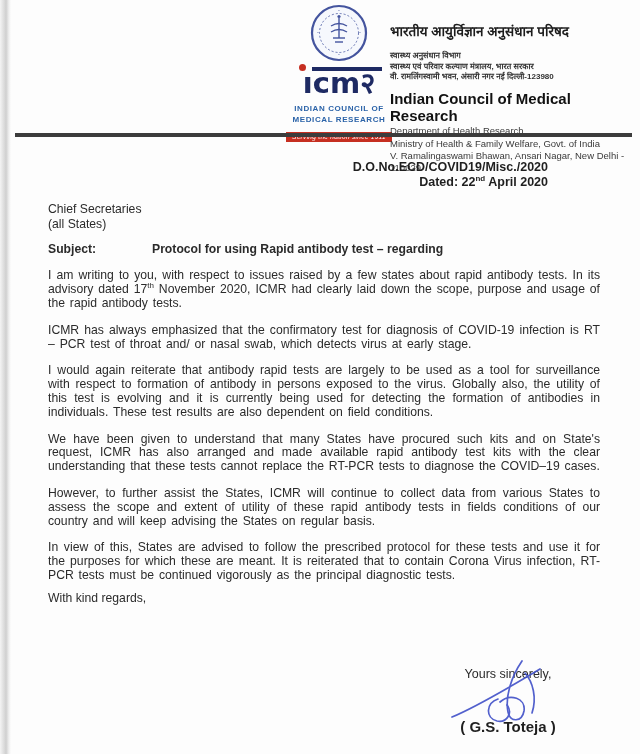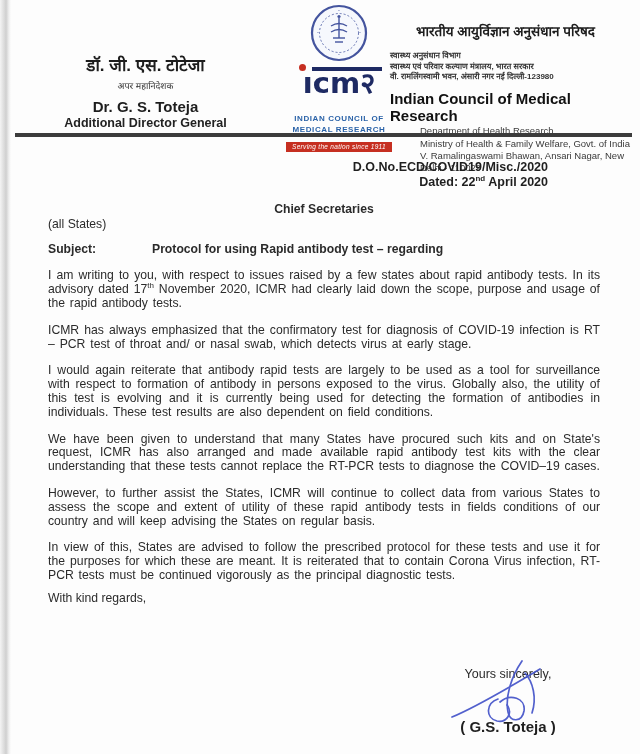--- a/index.html
+++ b/index.html
@@ -31,50 +31,50 @@
   }
   .seal{display:block;margin:0 auto;}
   .wordmark{position:relative;width:86px;margin:4px auto 0;height:34px;}
   .wordmark .bar{position:absolute;left:16px;right:0;top:1px;height:3.5px;background:#1e2a63;}
   .wordmark .dot{position:absolute;left:3px;top:-2px;width:7px;height:7px;border-radius:50%;background:#c62f21;}
   .wordmark .txt{
     position:absolute;left:0;top:3px;width:100%;
     font-size:29px;font-weight:bold;color:#1e2a63;letter-spacing:0px;line-height:1;
     font-family:"DejaVu Sans","Liberation Sans",sans-serif;
   }
-  .council{font-size:8px;font-weight:bold;color:#2b63a8;letter-spacing:.6px;line-height:1.4;margin-top:13px;}
+  .council{font-size:8px;font-weight:bold;color:#2b63a8;letter-spacing:.6px;line-height:1.4;margin-top:3px;}
   .banner{
     display:inline-block;background:#c62f21;color:#ffffff;
     font-size:6.5px;font-style:italic;padding:1.5px 6px;margin-top:2px;letter-spacing:.3px;
   }
 
   .org{
     position:absolute;left:390px;top:24px;width:248px;text-align:left;
   }
-  .org .name-hi{font-size:13.5px;font-weight:bold;color:#1d1d1d;line-height:1.25;margin-left:26px;}
+  .org .name-hi{font-size:13.5px;font-weight:bold;color:#1d1d1d;line-height:1.25;}
   .org .small-hi{font-size:8px;font-weight:bold;color:#333;line-height:1.35;margin-top:10px;}
   .org .name-en{font-size:15px;font-weight:bold;color:#111;margin-top:8px;line-height:1.1;}
-  .org .small-en{font-size:9.5px;color:#3a3a3a;line-height:1.3;margin-top:1px;margin-left:30px;}
+  .org .small-en{font-size:9.5px;color:#3a3a3a;line-height:1.3;margin-top:1px;}
 
   .rule{
     position:absolute;left:15px;right:8px;top:133px;height:3.5px;background:#3c3c3c;
   }
 
   
   .body{
     position:absolute;left:48px;top:160px;width:552px;
     font-size:12.2px;line-height:13.8px;color:#2b2b2b;
   }
   .ref{
     text-align:right;padding-right:52px;font-weight:bold;font-size:12.5px;line-height:15px;color:#1f1f1f;
   }
   sup{font-size:8px;vertical-align:super;line-height:0;}
   .to{margin-top:7px;font-weight:bold;}
   .recipient{margin-top:13px;}
-  .recipient .name{font-weight:bold;text-align:center;}
+  .recipient .name{font-weight:normal;}
   .recipient .scope{margin-top:1px;}
   .subject-row{display:flex;margin-top:11px;font-weight:bold;}
   .subject-row .label{width:104px;flex:none;}
   p.para{
     margin:13px 0 0 0;text-align:justify;word-spacing:1.5px;
   }
   .closing{margin-top:9px;}
 
   
   .signoff{
@@ -82,26 +82,20 @@
   }
   .signoff .name{font-weight:bold;margin-top:37px;font-size:15px;color:#1f1f1f;}
   .signature-svg{position:absolute;left:10px;top:-12px;pointer-events:none;}
 </style>
 </head>
 <body>
 
 <div class="page">
   <div class="scan-edge"></div>
 
-  <div class="officer">
-    <div class="name-hi">डॉ. जी. एस. टोटेजा</div>
-    <div class="title-hi">अपर महानिदेशक</div>
-    <div class="name-en">Dr. G. S. Toteja</div>
-    <div class="title-en">Additional Director General</div>
-  </div>
 
   <div class="logo">
     <svg class="seal" width="58" height="58" viewBox="0 0 58 58">
       <circle cx="29" cy="29" r="27" fill="#f6f8fd" stroke="#44549e" stroke-width="2.2"></circle>
       <circle cx="29" cy="29" r="19.5" fill="none" stroke="#44549e" stroke-width="0.8" stroke-dasharray="2 2"></circle>
       <g stroke="#44549e" stroke-width="1.4" fill="none">
         <line x1="29" y1="14" x2="29" y2="34"></line>
         <path d="M21 22 Q29 17 37 22"></path>
         <path d="M21 28 Q29 23 37 28"></path>
         <path d="M23 34 H35"></path>

